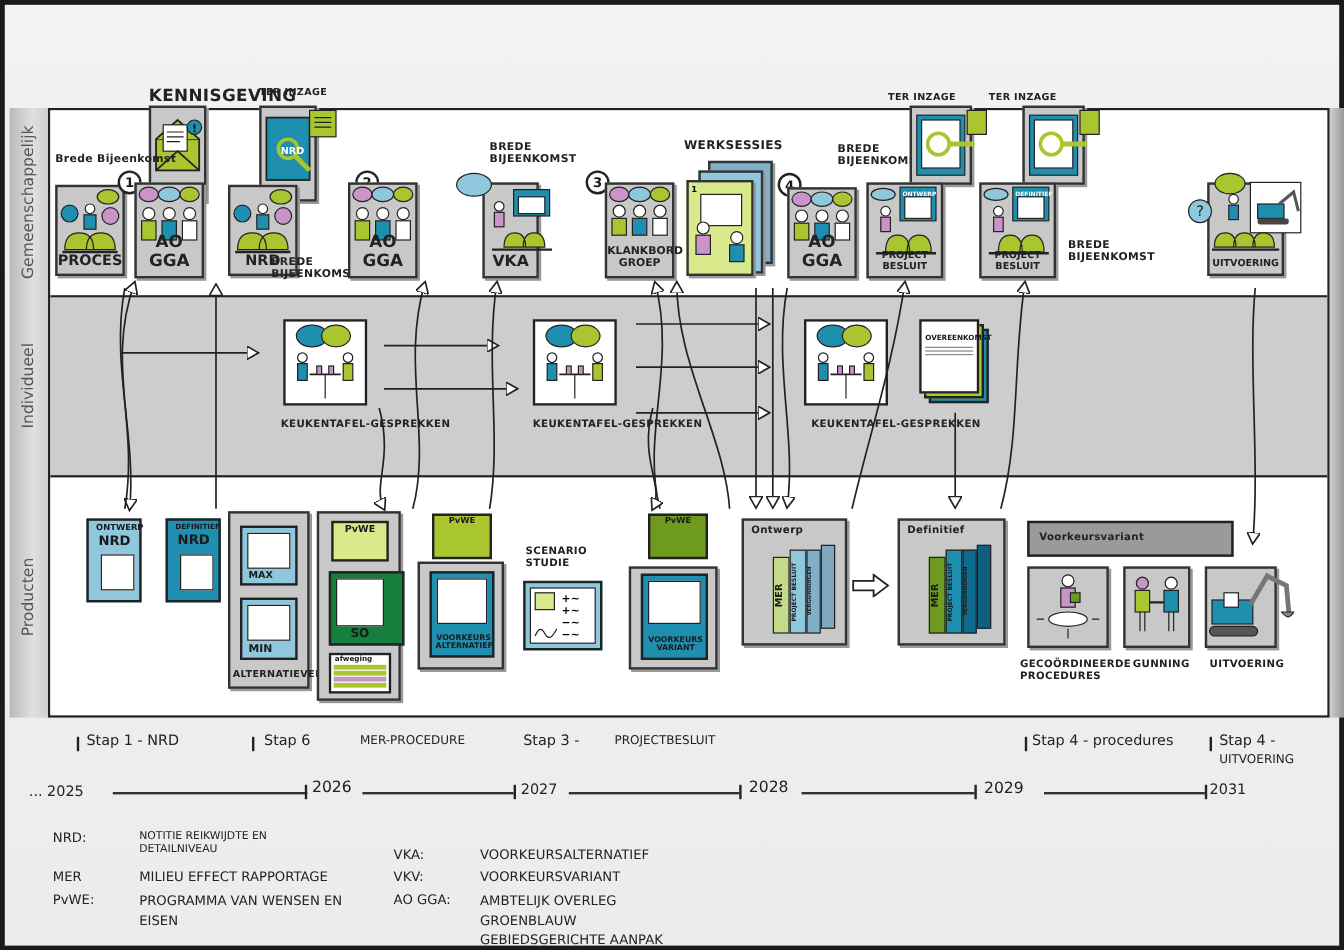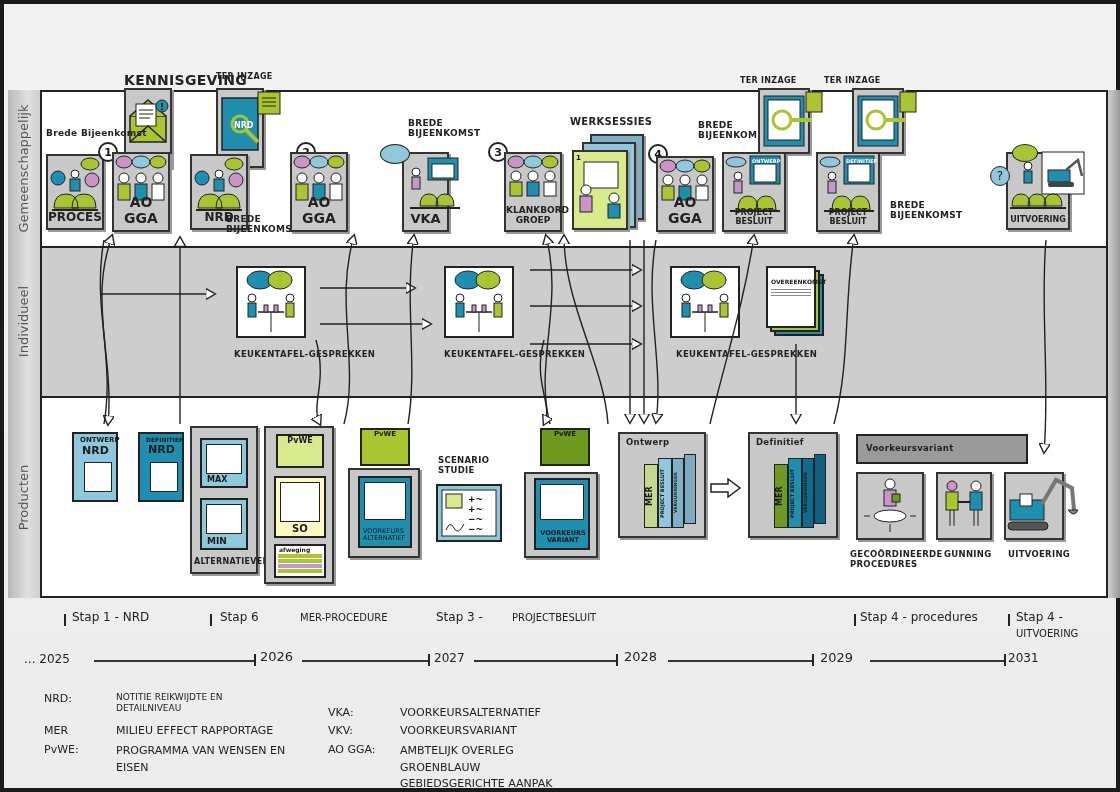--- a/index.html
+++ b/index.html
@@ -356,40 +356,40 @@
       <div style="position:absolute;left:4px;top:4px;width:36px;height:30px;background:#fff;border:1px solid #222"></div>
       <div style="position:absolute;left:5px;bottom:2px;font-size:9px;font-weight:bold">MIN</div>
     </div>
     <div class="hw" style="position:absolute;left:2px;bottom:6px;font-size:8px">Alternatieven</div>
   </div>
 
   <div class="card" style="left:260px;top:422px;width:70px;height:158px">
     <div class="doc" style="left:10px;top:6px;width:48px;height:34px;background:#d9ea8c">
       <div style="text-align:center;font-size:8px;font-weight:bold">PvWE</div>
     </div>
-    <div class="doc" style="left:8px;top:48px;width:52px;height:62px;background:#fef9c3">
+    <div class="doc" style="left:8px;top:48px;width:63px;height:62px;background:#15803d">
       <div style="position:absolute;left:4px;top:4px;width:40px;height:40px;background:#fff;border:1px solid #222"></div>
       <div style="position:absolute;left:16px;bottom:2px;font-size:10px;font-weight:bold">SO</div>
     </div>
     <div class="doc" style="left:8px;top:116px;width:52px;height:34px;background:#fff">
       <div style="font-size:6px;font-weight:bold;text-transform:lowercase;padding-left:3px">Afweging</div>
       <div style="height:4px;background:#a9c52f;margin:1px 2px"></div>
       <div style="height:4px;background:#a9c52f;margin:1px 2px"></div>
       <div style="height:4px;background:#c995c8;margin:1px 2px"></div>
       <div style="height:4px;background:#a9c52f;margin:1px 2px"></div>
     </div>
   </div>
 
   <div class="doc" style="left:356px;top:424px;width:50px;height:38px;background:#a9c52f">
     <div style="text-align:center;font-size:7px;font-weight:bold">PvWE</div>
   </div>
   <div class="card" style="left:344px;top:464px;width:72px;height:90px">
     <div class="doc" style="left:8px;top:6px;width:54px;height:72px;background:#1f8fb0">
       <div style="position:absolute;left:4px;top:4px;width:42px;height:38px;background:#fff;border:1px solid #222"></div>
-      <div style="position:absolute;left:3px;bottom:4px;font-size:6.5px;font-weight:normal;text-transform:uppercase;line-height:1.1;width:46px;text-align:left">Voorkeurs alternatief</div>
+      <div style="position:absolute;left:3px;bottom:4px;font-size:6.5px;font-weight:bold;text-transform:uppercase;line-height:1.1;width:46px;text-align:right">Voorkeurs alternatief</div>
     </div>
   </div>
 
   <div class="annot hw" style="left:434px;top:452px;width:50px;font-size:8.5px">Scenario studie</div>
   <div class="doc" style="left:432px;top:480px;width:66px;height:58px;background:#8fc8dd">
     <svg width="62" height="54">
       <rect x="4" y="4" width="54" height="46" fill="#fff" stroke="#222"></rect>
       <rect x="8" y="8" width="16" height="14" fill="#d9ea8c" stroke="#222"></rect>
       <text x="30" y="16" font-size="9" font-weight="bold">+~</text>
       <text x="30" y="26" font-size="9" font-weight="bold">+~</text>

